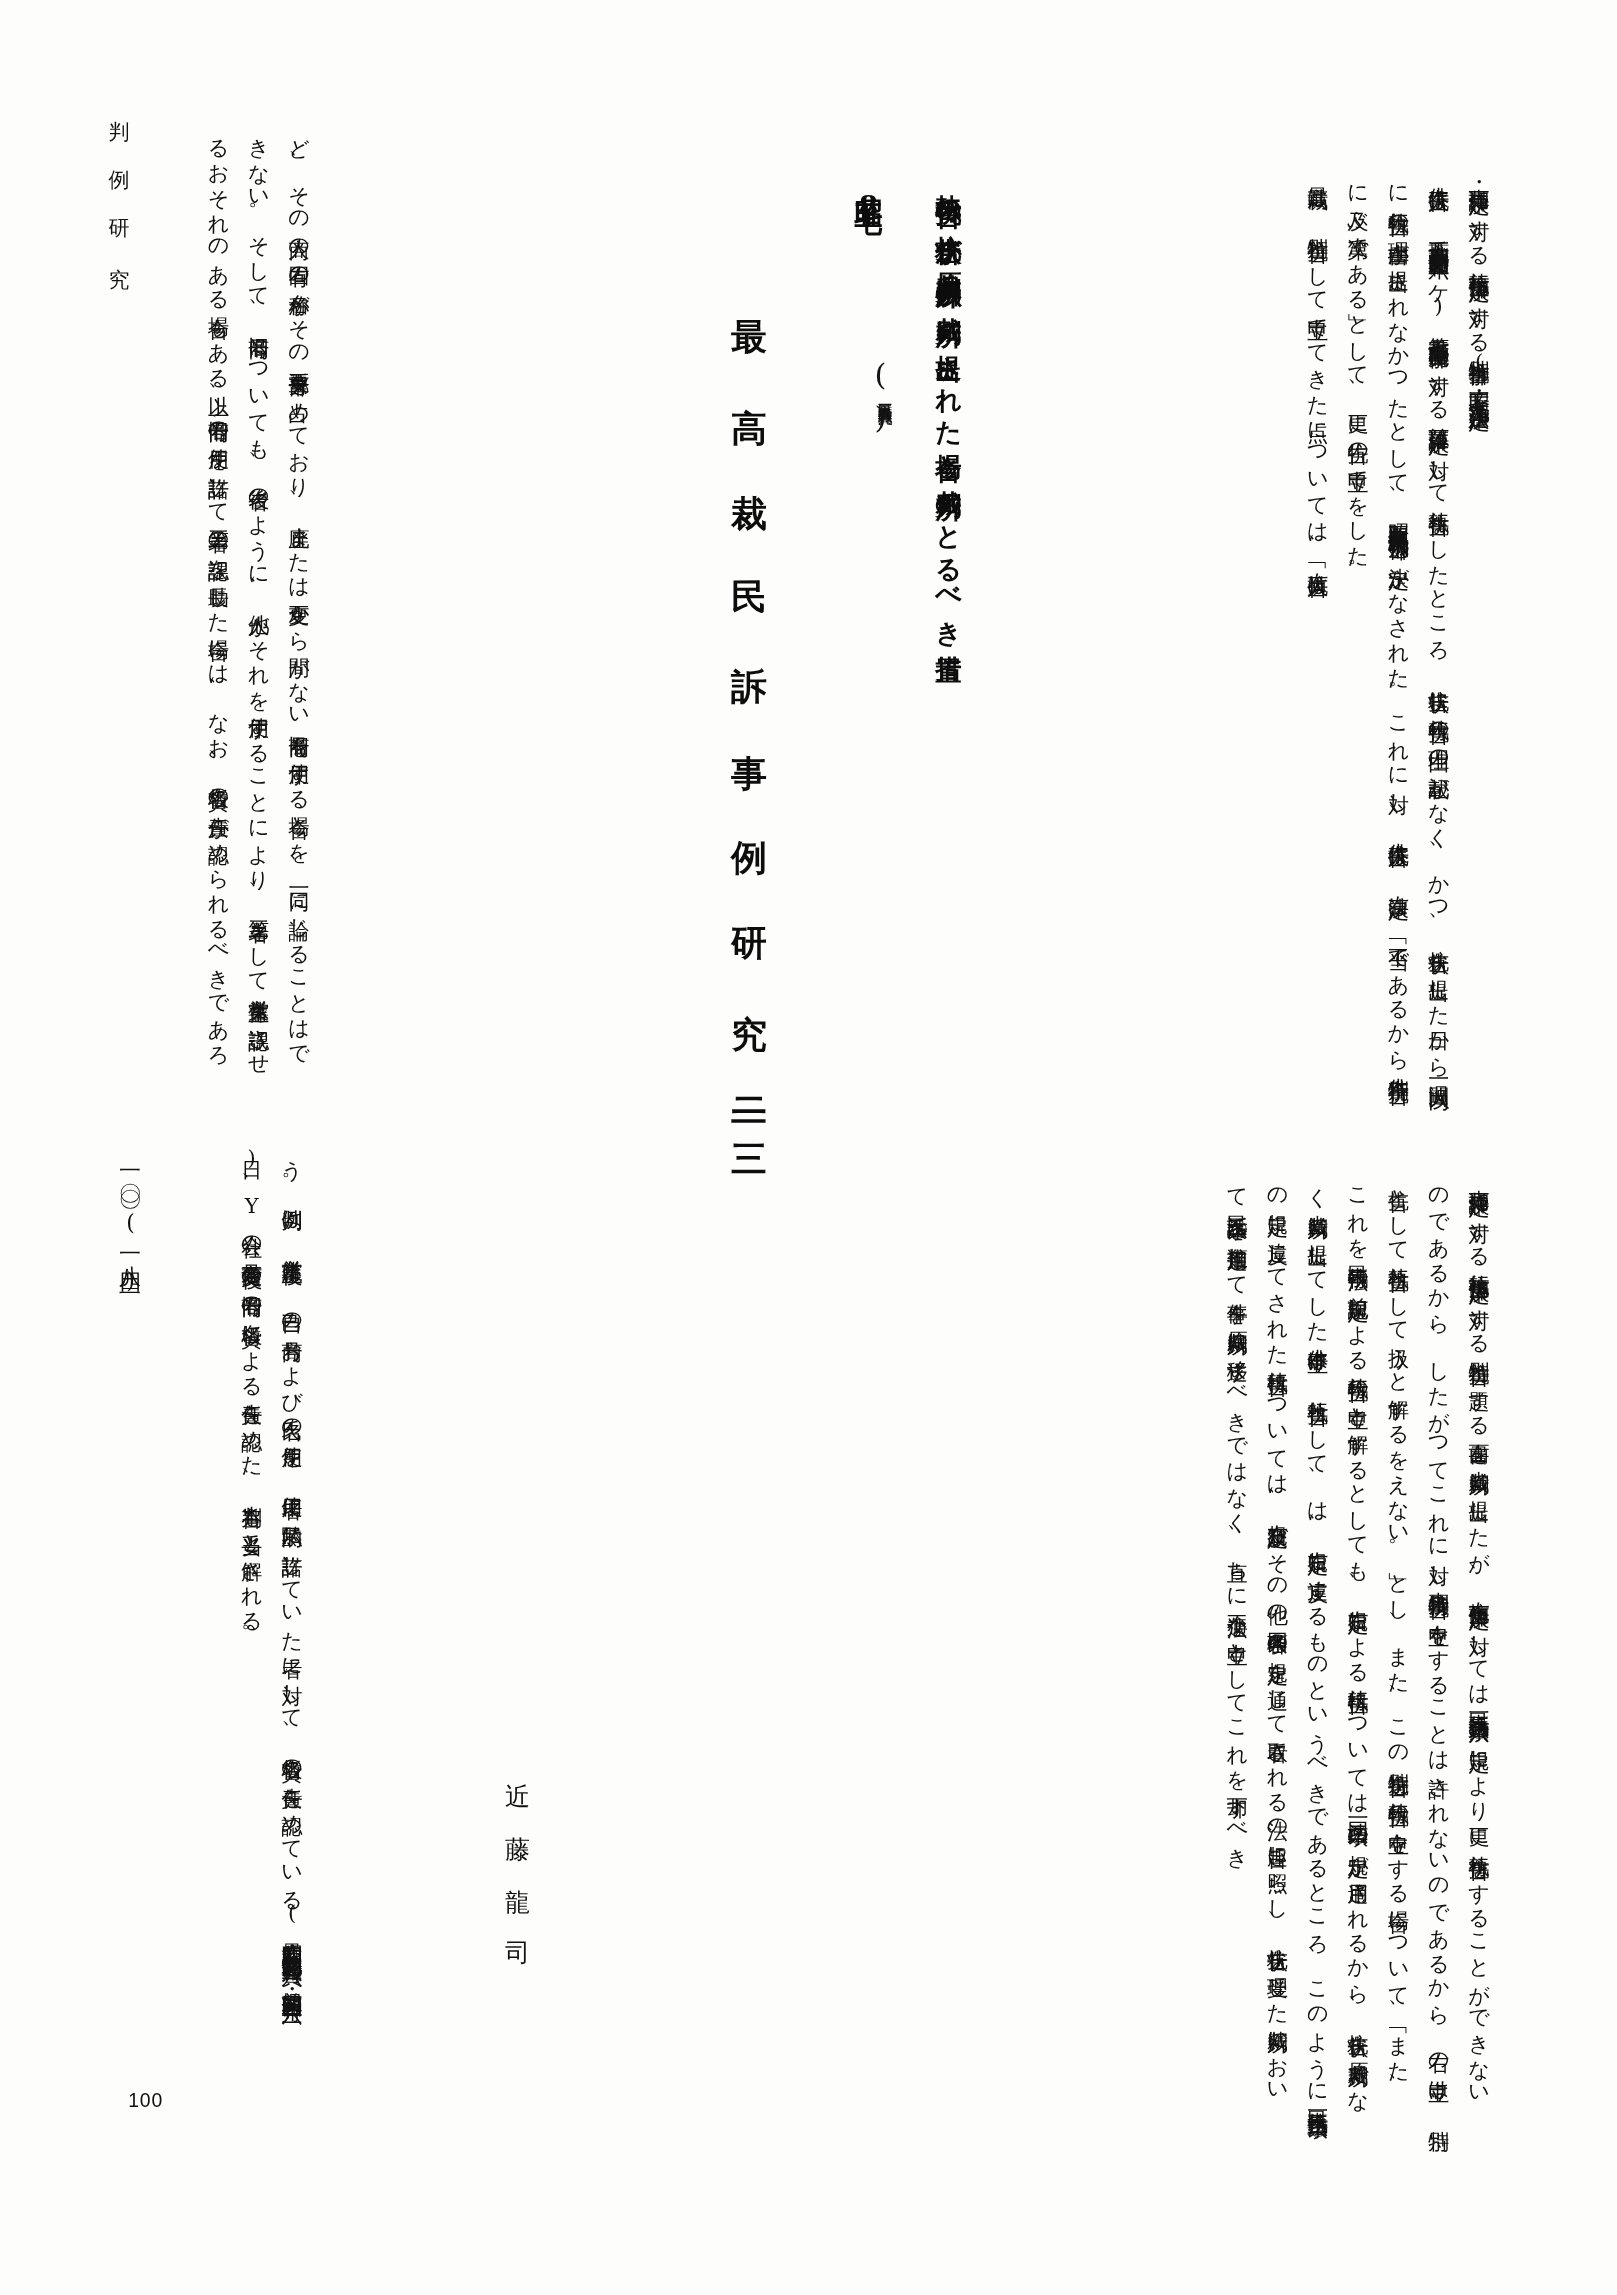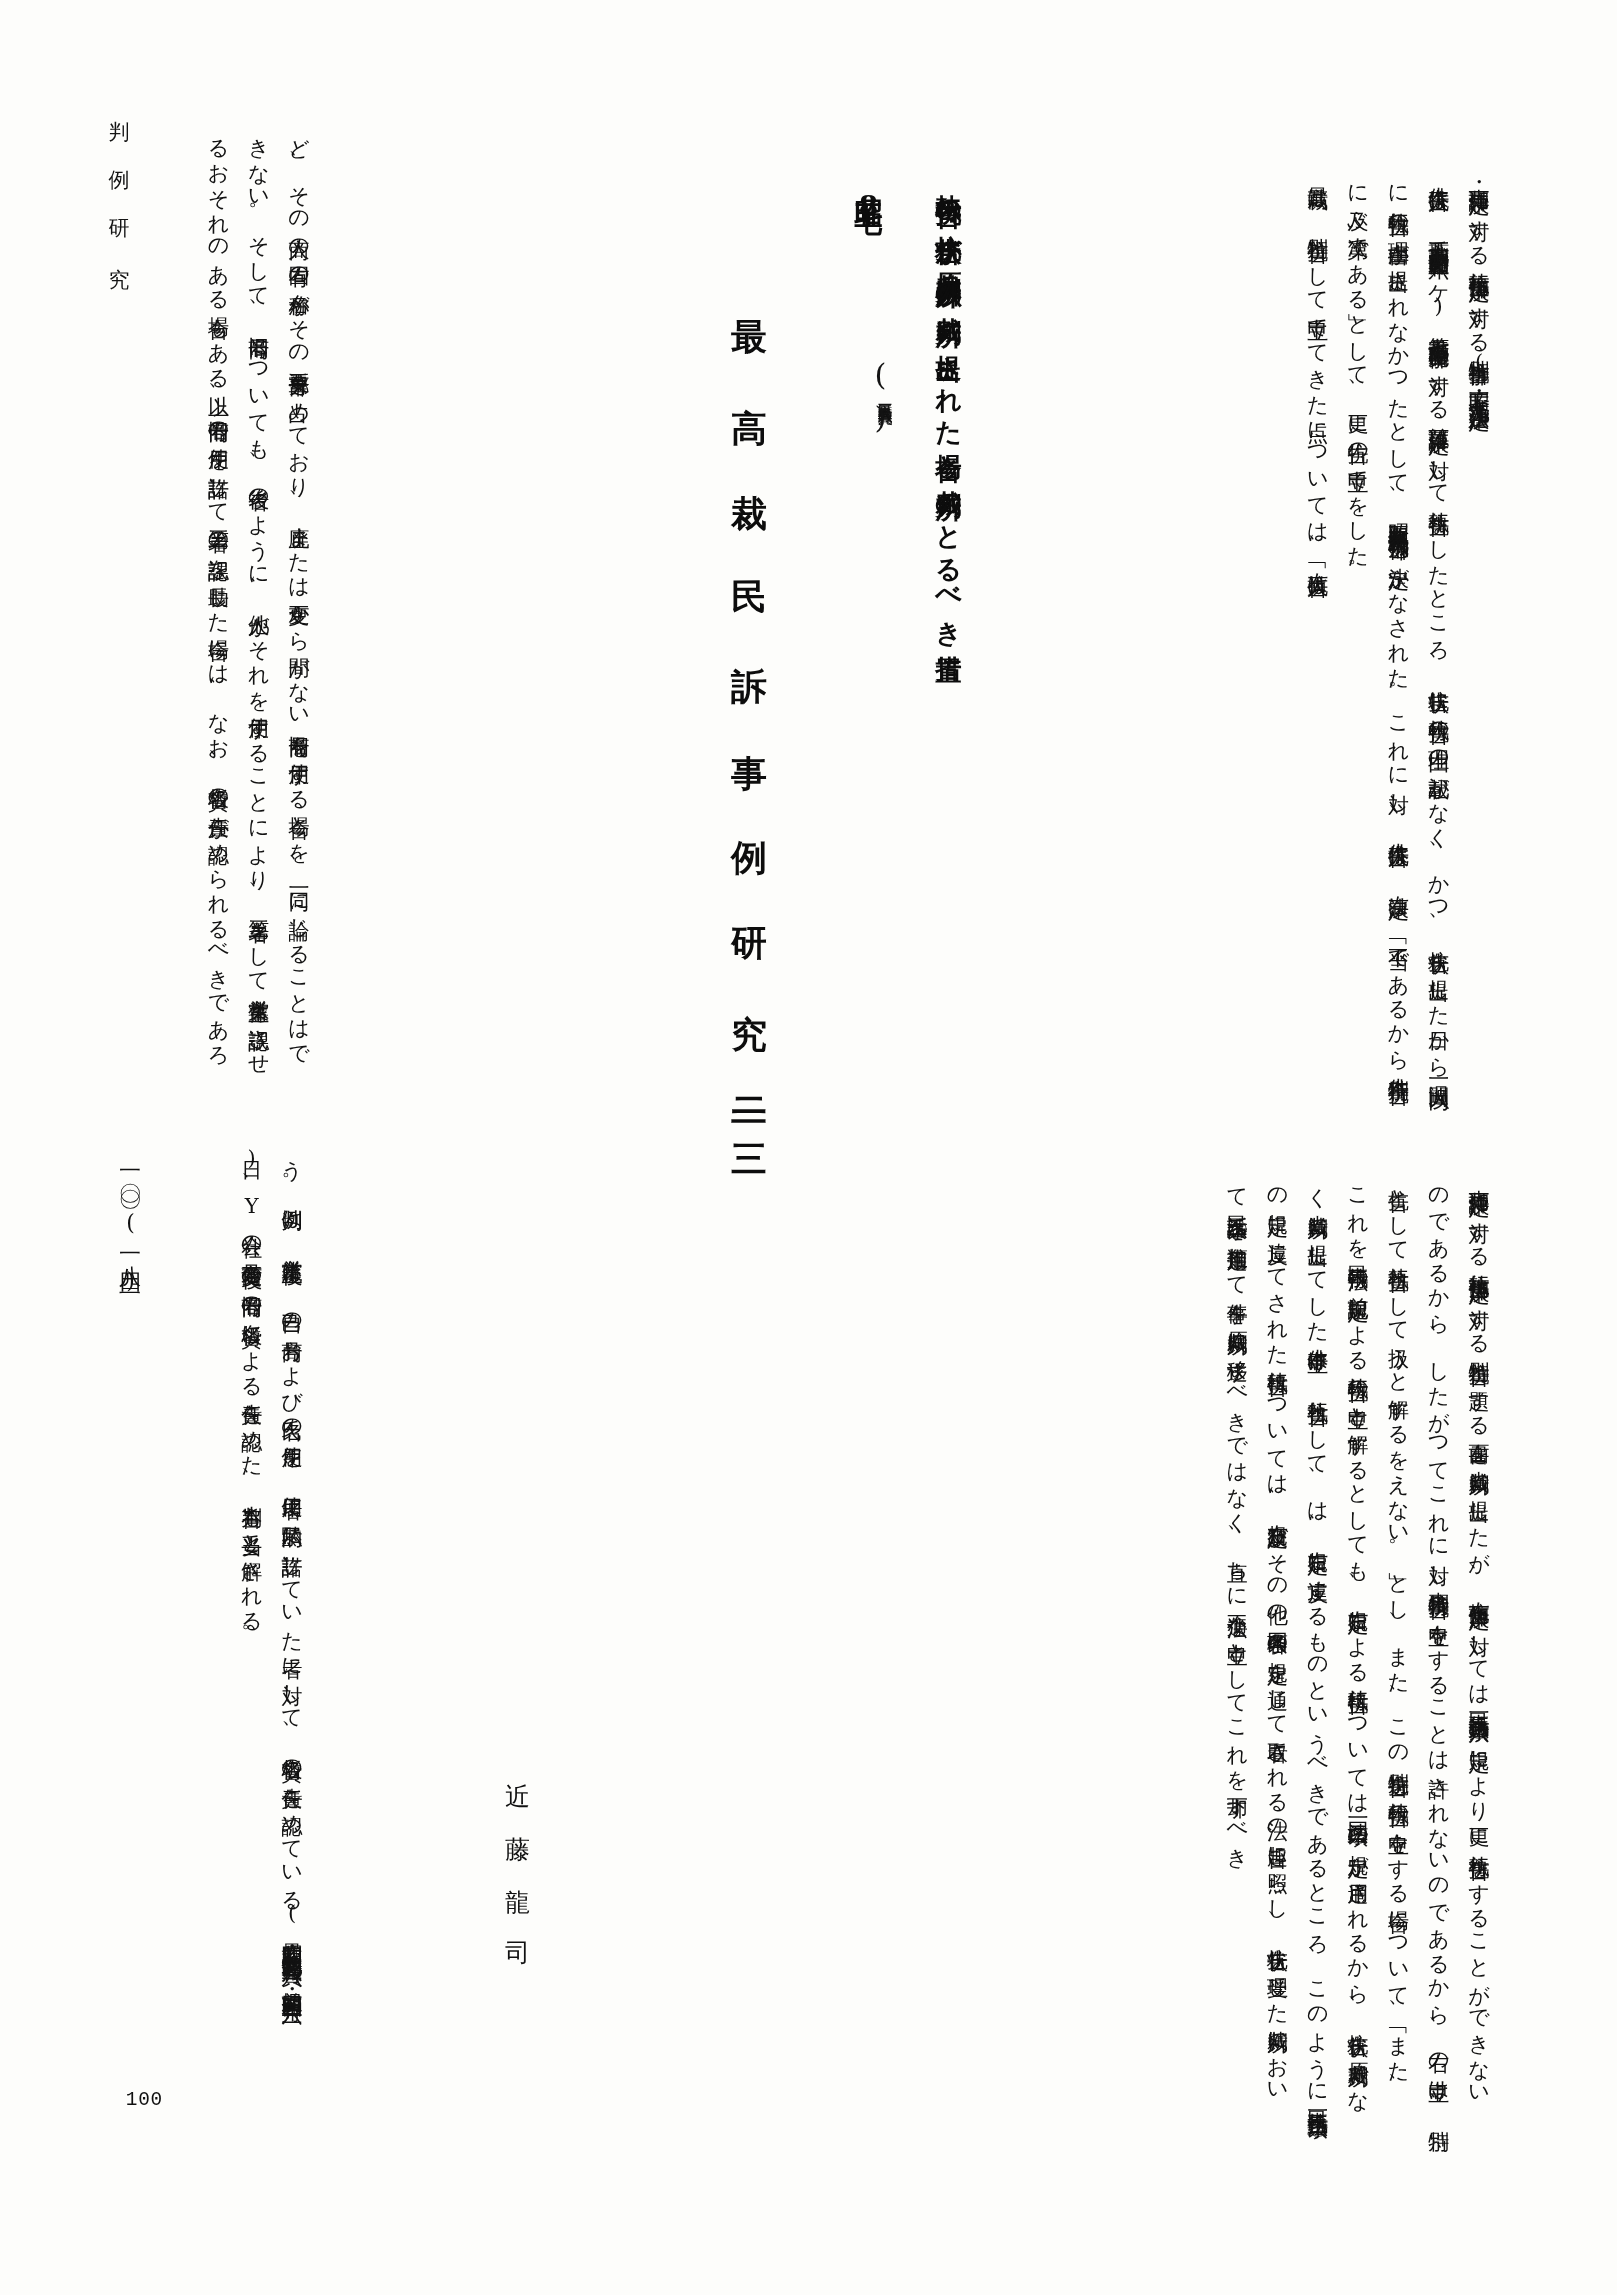--- a/index.html
+++ b/index.html
@@ -125,21 +125,21 @@
     font-size: 22px;
     letter-spacing: 0.3em;
     color: #101010;
     font-family: "DejaVu Serif", "Liberation Serif", serif;
   }
 
   .folio-num {
     position: absolute;
     font-size: 19.4px;
     color: #101010;
-    font-family: Liberation Mono, monospace;
+    font-family: Liberation Sans, sans-serif;
     letter-spacing: 0.04em;
   }
 
   
 </style>
 </head>
 <body>
 
 <div class="page">
 

